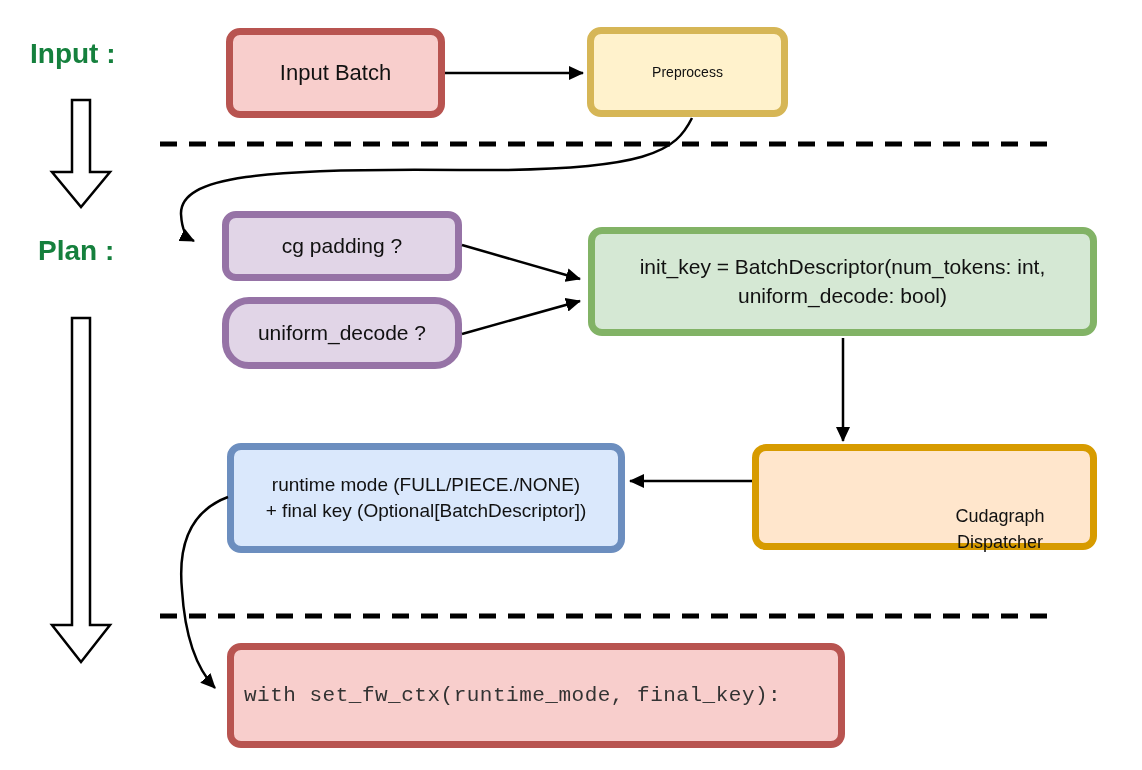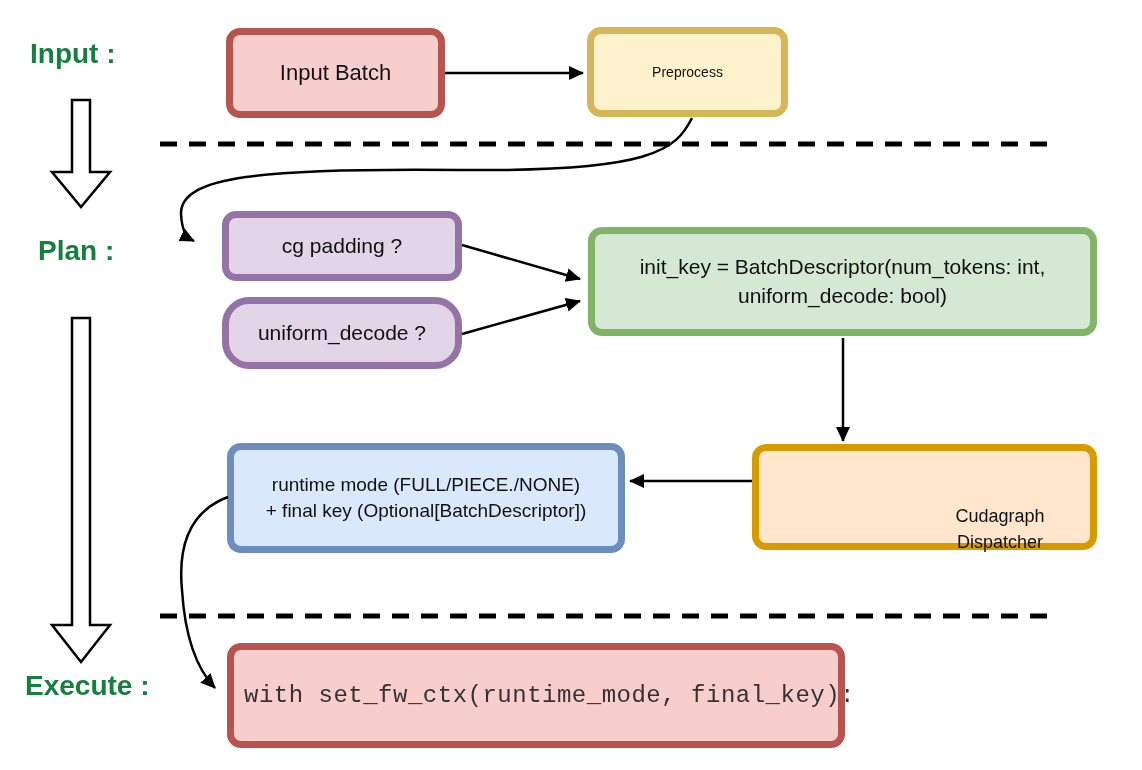--- a/index.html
+++ b/index.html
@@ -56,21 +56,21 @@
   #node-dispatch        { left: 752px; top: 444px; width: 151px; height: 71px;  font-size: 20px; z-index: 2; }
   #cudagraph-label-wrap {
     position: absolute; left: 903px; top: 444px; width: 194px; height: 106px;
     display: flex; flex-direction: column; align-items: center; justify-content: center;
     font-size: 18px; line-height: 1.45; color: #111; z-index: 2; text-align: center; margin-top: 32px;
   }
   #node-execute-code {
     left: 227px; top: 643px; width: 618px; height: 105px;
     align-items: flex-start; text-align: left;
     font-family: "Liberation Mono", monospace;
-    font-size: 24px; line-height: 26px; letter-spacing: 0.5px;
+    font-size: 21px; line-height: 26px; letter-spacing: 0.5px;
     color: #333333; padding-left: 10px;
   }
   .code-line { white-space: pre; }
 
   #label-input   { left: 30px;  top: 38px;  }
   #label-plan    { left: 38px;  top: 235px; }
   #label-execute { left: 25px;  top: 670px; }
 
   #arrow-layer {
     position: absolute;
@@ -81,21 +81,20 @@
     pointer-events: none;
   }
 </style>
 </head>
 <body>
 
 <div id="canvas">
 
   <div class="section-label" id="label-input">Input :</div>
   <div class="section-label" id="label-plan">Plan :</div>
-  <div class="section-label" id="label-execute">Execute :</div>
 
   <div class="node red" id="node-input-batch">
     <span>Input Batch</span>
   </div>
 
   <div class="node yellow" id="node-preprocess">
     <span>Preprocess</span>
   </div>
 
   <div class="node purple" id="node-cg-padding">

